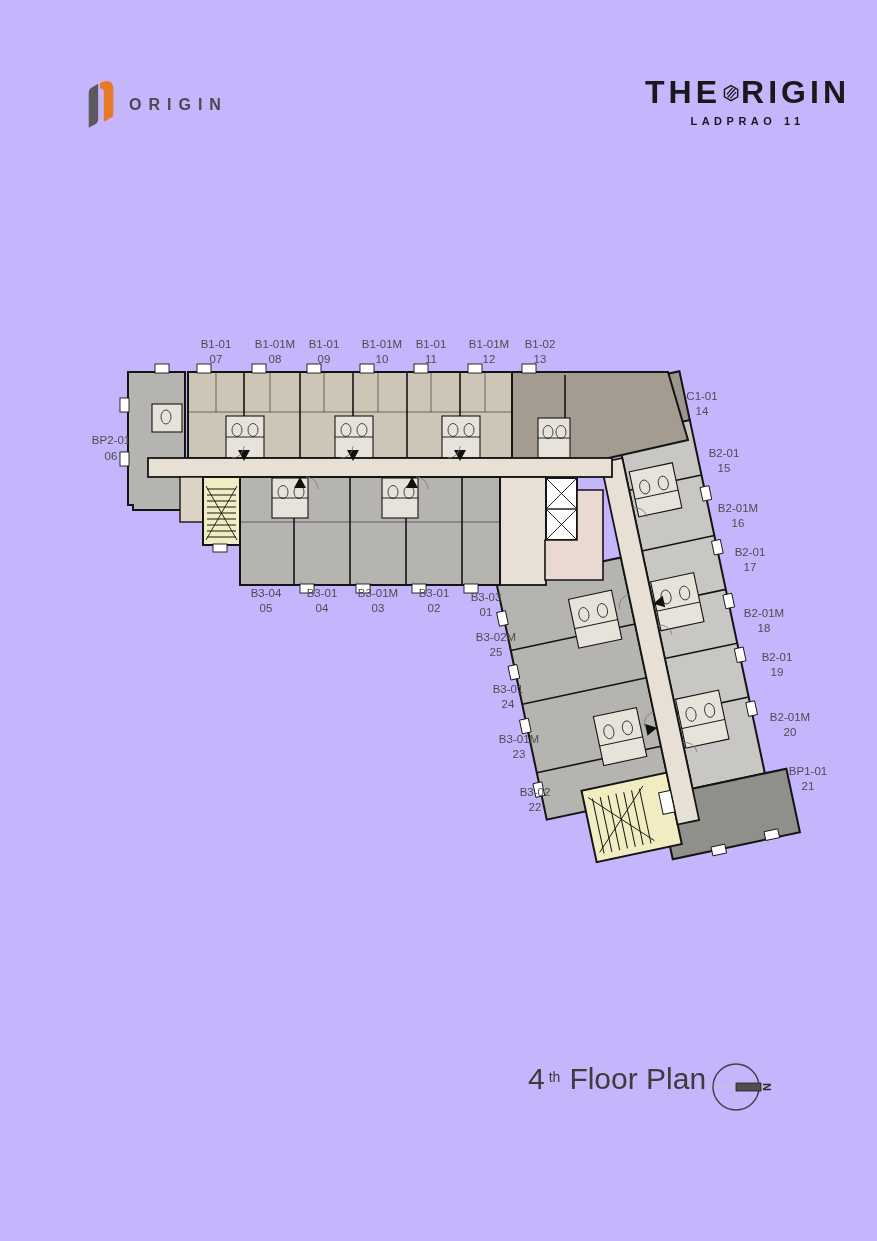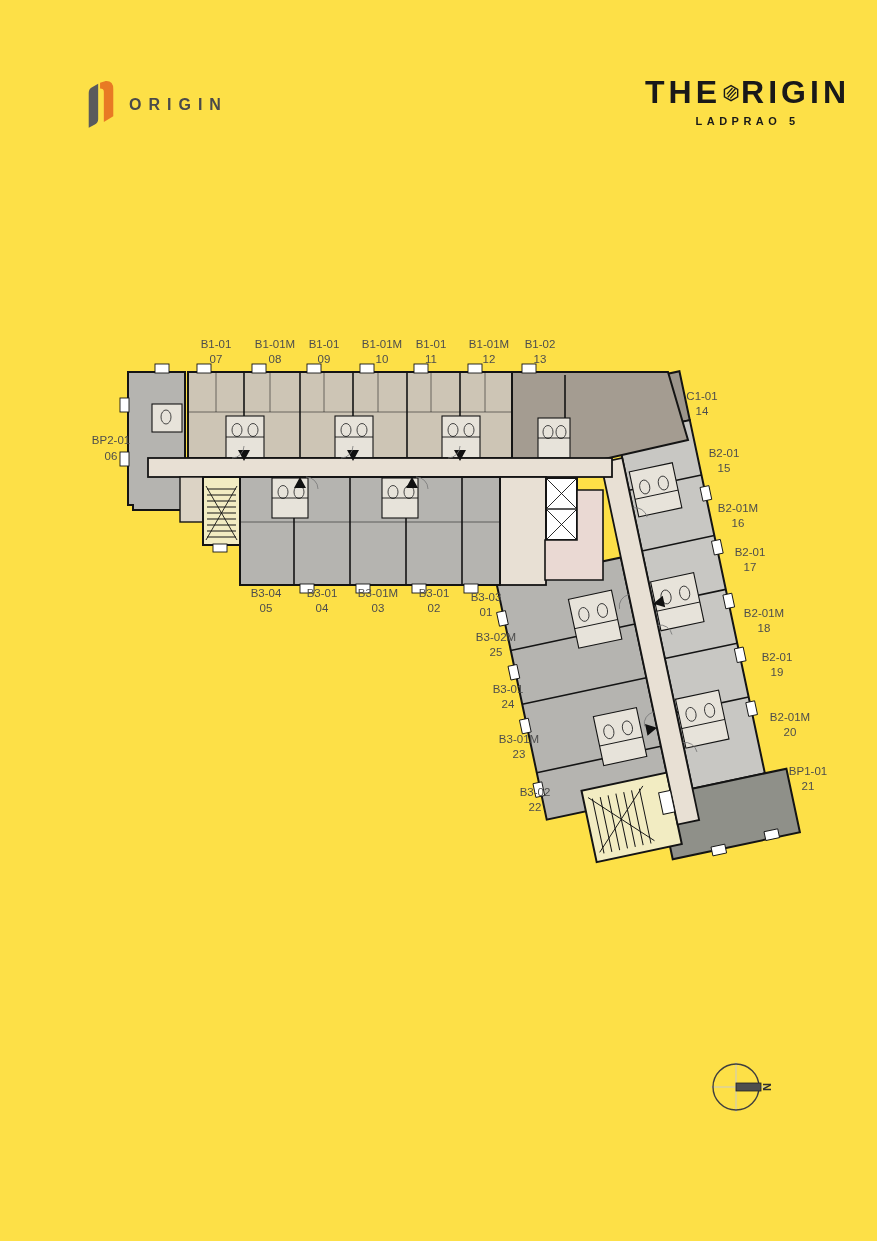--- a/index.html
+++ b/index.html
@@ -1,16 +1,16 @@
 <!DOCTYPE html>
 <html><head>
 <meta charset="utf-8">
 <style>
   html,body{margin:0;padding:0;background:#fff;}
-  .page{position:relative;width:877px;height:1241px;background:#fde047;overflow:hidden;
+  .page{position:relative;width:877px;height:1241px;background:#c4b5fd;overflow:hidden;
         font-family:"Liberation Sans",sans-serif;}
   
   .logo{position:absolute;left:84px;top:80px;display:flex;align-items:center;gap:11px;}
   .logo-text{font-weight:bold;font-size:16px;letter-spacing:7px;color:#4a4a4a;}
   .brand{position:absolute;left:645px;top:74px;width:205px;text-align:center;color:#191919;}
   .brand-line{display:flex;align-items:center;justify-content:center;font-weight:bold;
               font-size:32px;letter-spacing:4px;}
   .brand-hex{margin:0 2px;}
   .brand-sub{font-size:11px;font-weight:bold;letter-spacing:4.5px;margin-top:4px;}
   
@@ -36,21 +36,21 @@
 
   <div class="brand">
     <div class="brand-line">
       <span>THE</span>
       <svg class="brand-hex" width="30" height="32" viewBox="0 0 34 36">
         <path d="M17,2.5 L31,10.5 V26 L17,34 L3,26 V10.5 Z" fill="none" stroke="#191919" stroke-width="3"></path>
         <path d="M8,21 L20,7.5 M10,27 L26,9 M15.5,29.5 L27.5,16" stroke="#191919" stroke-width="2.6" fill="none"></path>
       </svg>
       <span>RIGIN</span>
     </div>
-    <div class="brand-sub">LADPRAO 5</div>
+    <div class="brand-sub">LADPRAO 11</div>
   </div>
 
   <svg class="plan" width="877" height="1241" viewBox="0 0 877 1241">
 
     <g transform="translate(590,470) rotate(-12)" stroke="#141414" stroke-width="2" fill="none">
       <rect x="-25" y="-78" width="133" height="50" fill="#9c958b"></rect>
       <rect x="34" y="-28" width="74" height="361" fill="#c8c7c3"></rect>
       <rect x="-115" y="92" width="127" height="241" fill="#b5b4b0"></rect>
       <rect x="0" y="333" width="130" height="65" fill="#8f9089"></rect>
       <rect x="-75" y="312" width="87" height="73" fill="#f2ecc2"></rect>
@@ -189,20 +189,23 @@
       <text x="777" y="661"><tspan>B2-01</tspan><tspan x="777" dy="15">19</tspan></text>
       <text x="790" y="721"><tspan>B2-01M</tspan><tspan x="790" dy="15">20</tspan></text>
       <text x="808" y="775"><tspan>BP1-01</tspan><tspan x="808" dy="15">21</tspan></text>
       <text x="496" y="641"><tspan>B3-02M</tspan><tspan x="496" dy="15">25</tspan></text>
       <text x="508" y="693"><tspan>B3-01</tspan><tspan x="508" dy="15">24</tspan></text>
       <text x="519" y="743"><tspan>B3-01M</tspan><tspan x="519" dy="15">23</tspan></text>
       <text x="535" y="796"><tspan>B3-02</tspan><tspan x="535" dy="15">22</tspan></text>
     </g>
   </svg>
 
+  <div class="floor-title">
+    <span class="fnum">4</span><sup class="ford">th</sup><span class="ftext">Floor Plan</span>
+  </div>
 
   <svg class="compass" width="66" height="58" viewBox="0 0 66 58">
     <line x1="28" y1="4" x2="28" y2="54" stroke="#c9c9c9" stroke-width="1"></line>
     <line x1="3" y1="29" x2="58" y2="29" stroke="#c9c9c9" stroke-width="1"></line>
     <circle cx="28" cy="29" r="23" fill="none" stroke="#3f3f3f" stroke-width="1.4"></circle>
     <rect x="28" y="25" width="25" height="8" fill="#4e4e4e" stroke="#222" stroke-width="0.8"></rect>
     <text x="58" y="29" transform="rotate(90 58 29)" text-anchor="middle" dominant-baseline="middle" font-family="Liberation Sans, sans-serif" font-size="11" font-weight="bold" fill="#2e2e2e">N</text>
   </svg>
 
 </div>

